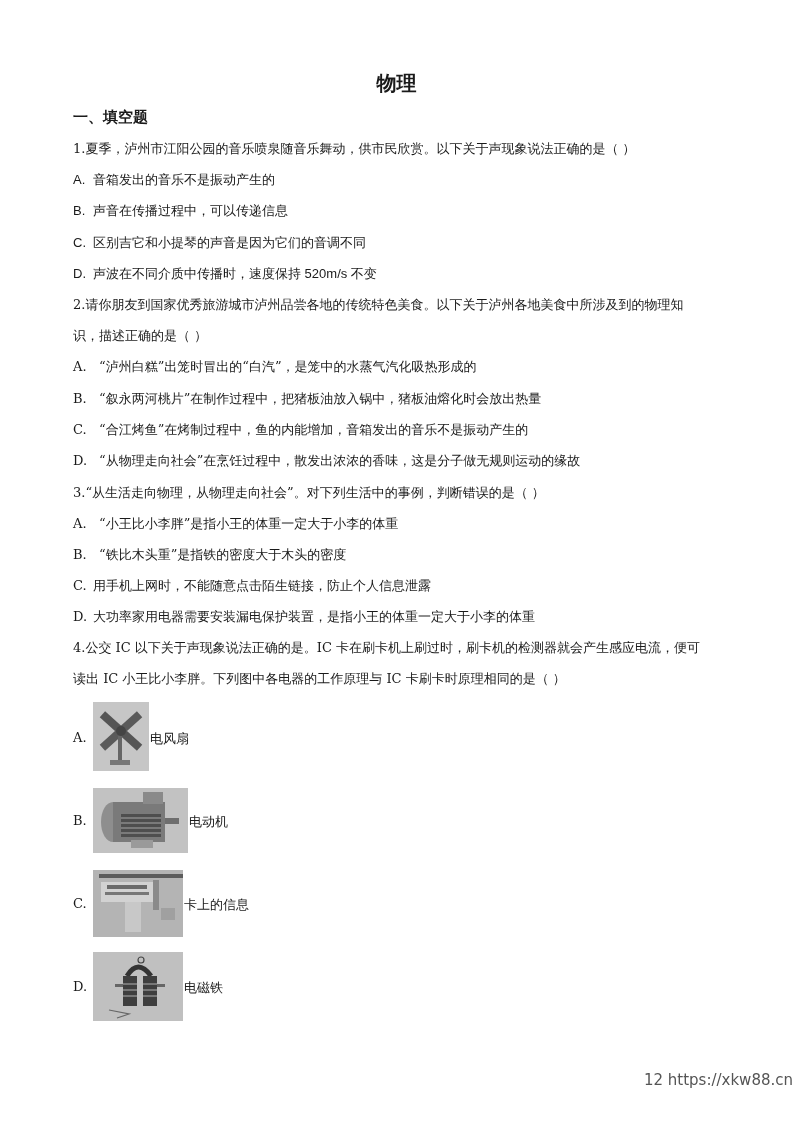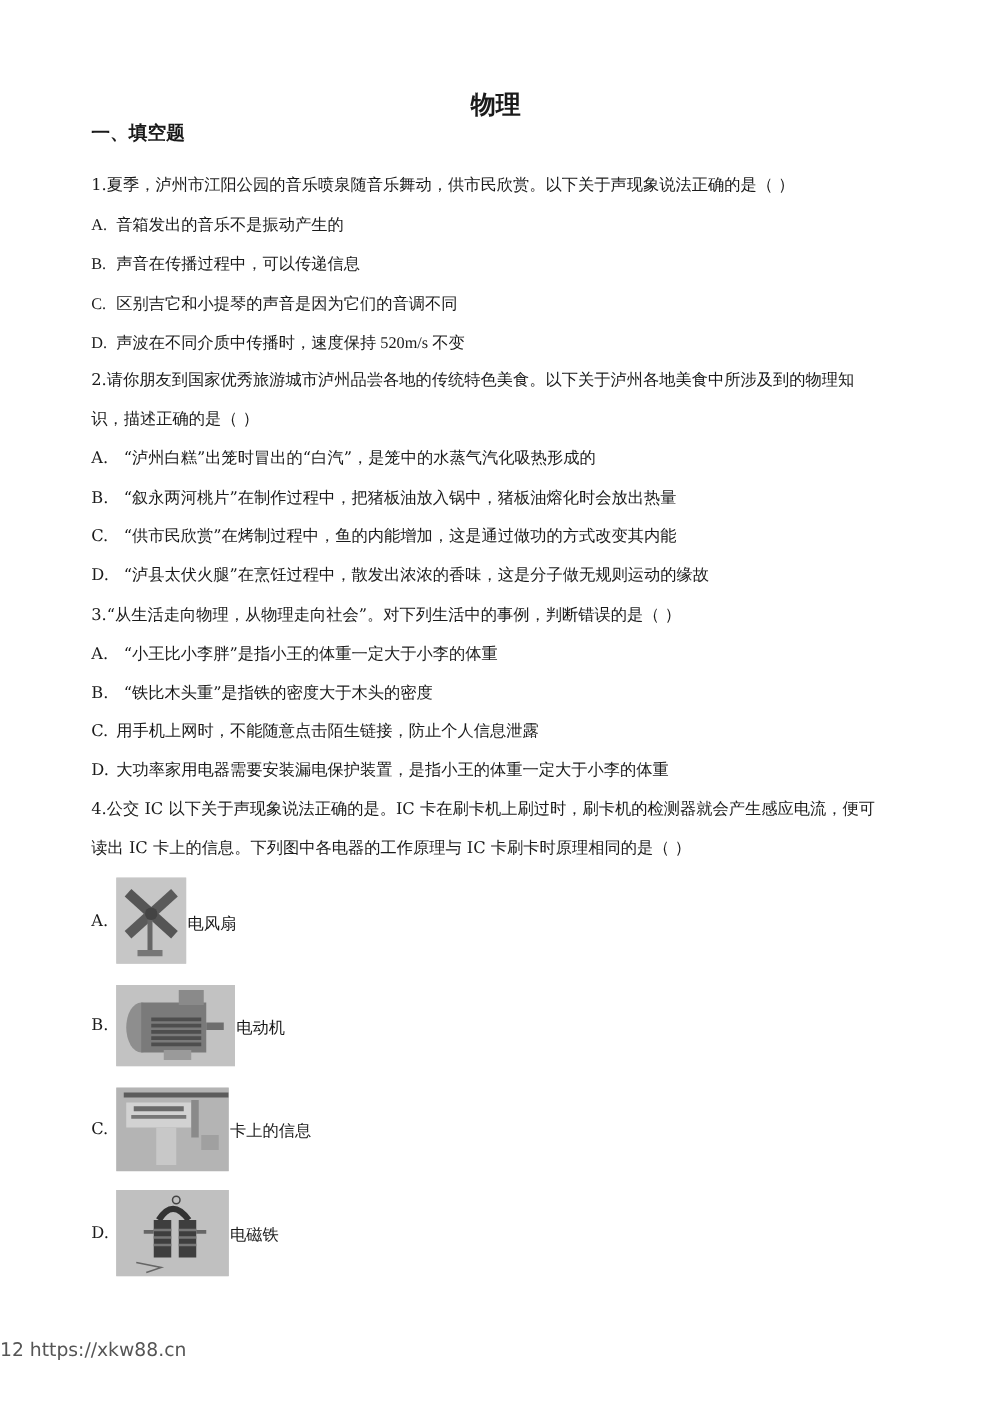--- a/index.html
+++ b/index.html
@@ -1,29 +1,29 @@
 <!DOCTYPE html>
 <html><head>
 <meta charset="utf-8">
 <style>
   html, body { margin:0; padding:0; background:#ffffff; }
   body { width:793px; height:1122px; position:relative; overflow:hidden;
          font-family:"DejaVu Serif", "Liberation Serif", serif; color:#1a1a1a; }
   .abs { position:absolute; white-space:nowrap; }
   .title { left:0; width:793px; text-align:center; top:70px; font-size:20px; font-weight:bold;
            font-family:"DejaVu Sans", "Liberation Sans", sans-serif; }
-  .section { left:73px; top:97px; font-size:15px; font-weight:bold;
+  .section { left:73px; top:108px; font-size:15px; font-weight:bold;
              font-family:Liberation Sans, sans-serif; }
   .line { left:73px; font-size:13px; line-height:16px; }
-  .line.sans { font-family:Liberation Serif, serif; }
+  .line.sans { font-family:Liberation Sans, sans-serif; }
   .opt-label { display:inline-block; width:20px; }
   .opt-label.wide { width:26px; }
   .pic { position:absolute; background:#b9b9b9; overflow:hidden; }
   .pic-label { position:absolute; font-size:13px; }
-  .footer { left:0; width:793px; text-align:left; top:1071px; font-size:15px; color:#555;
+  .footer { left:0; width:793px; text-align:right; top:1071px; font-size:15px; color:#555;
             font-family:"DejaVu Sans", "Liberation Sans", sans-serif; }
 </style>
 </head>
 <body>
 
 <div class="abs title">物理</div>
 <div class="abs section">一、填空题</div>
 
 <div class="abs line" style="top:141px">
   <span>1.</span><span>夏季，泸州市江阳公园的音乐喷泉随音乐舞动，供市民欣赏。以下关于声现象说法正确的是（    ）</span>
@@ -45,24 +45,24 @@
   <span>2.</span><span>请你朋友到国家优秀旅游城市泸州品尝各地的传统特色美食。以下关于泸州各地美食中所涉及到的物理知</span>
 </div>
 <div class="abs line" style="top:328px">识，描述正确的是（    ）</div>
 <div class="abs line" style="top:359px">
   <span class="opt-label wide">A.</span><span>“泸州白糕”出笼时冒出的“白汽”，是笼中的水蒸气汽化吸热形成的</span>
 </div>
 <div class="abs line" style="top:391px">
   <span class="opt-label wide">B.</span><span>“叙永两河桃片”在制作过程中，把猪板油放入锅中，猪板油熔化时会放出热量</span>
 </div>
 <div class="abs line" style="top:422px">
-  <span class="opt-label wide">C.</span><span>“供市民欣赏”在烤制过程中，鱼的内能增加，这是通过做功的方式改变其内能</span>
+  <span class="opt-label wide">C.</span><span>“合江烤鱼”在烤制过程中，鱼的内能增加，音箱发出的音乐不是振动产生的</span>
 </div>
 <div class="abs line" style="top:453px">
-  <span class="opt-label wide">D.</span><span>“泸县太伏火腿”在烹饪过程中，散发出浓浓的香味，这是分子做无规则运动的缘故</span>
+  <span class="opt-label wide">D.</span><span>“从物理走向社会”在烹饪过程中，散发出浓浓的香味，这是分子做无规则运动的缘故</span>
 </div>
 
 <div class="abs line" style="top:485px">
   <span>3.</span><span>“从生活走向物理，从物理走向社会”。对下列生活中的事例，判断错误的是（    ）</span>
 </div>
 <div class="abs line" style="top:516px">
   <span class="opt-label wide">A.</span><span>“小王比小李胖”是指小王的体重一定大于小李的体重</span>
 </div>
 <div class="abs line" style="top:547px">
   <span class="opt-label wide">B.</span><span>“铁比木头重”是指铁的密度大于木头的密度</span>
@@ -70,21 +70,21 @@
 <div class="abs line" style="top:578px">
   <span class="opt-label">C.</span><span>用手机上网时，不能随意点击陌生链接，防止个人信息泄露</span>
 </div>
 <div class="abs line" style="top:609px">
   <span class="opt-label">D.</span><span>大功率家用电器需要安装漏电保护装置，是指小王的体重一定大于小李的体重</span>
 </div>
 
 <div class="abs line" style="top:640px">
   <span>4.</span><span>公交 IC 以下关于声现象说法正确的是。IC 卡在刷卡机上刷过时，刷卡机的检测器就会产生感应电流，便可</span>
 </div>
-<div class="abs line" style="top:671px">读出 IC 卡上的信息。下列图中各电器的工作原理与 IC 卡刷卡时原理相同的是（    ）</div>
+<div class="abs line" style="top:671px">读出 IC 小王比小李胖。下列图中各电器的工作原理与 IC 卡刷卡时原理相同的是（    ）</div>
 
 <div class="abs line" style="top:730px">A.</div>
 <div class="pic" style="left:93px;top:702px;width:56px;height:69px;background:#c4c4c4">
   <svg width="56" height="69" viewBox="0 0 56 69">
     <rect x="0" y="0" width="56" height="69" fill="#c6c6c6"></rect>
     <g transform="translate(28,29)">
       <rect x="-25" y="-4" width="50" height="8" fill="#555" transform="rotate(42)"></rect>
       <rect x="-25" y="-4" width="50" height="8" fill="#5a5a5a" transform="rotate(-42)"></rect>
       <circle r="5" fill="#444"></circle>
     </g>

